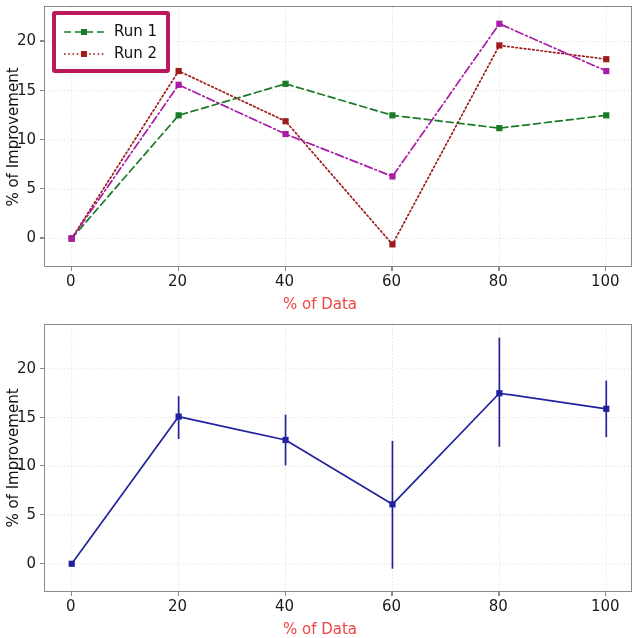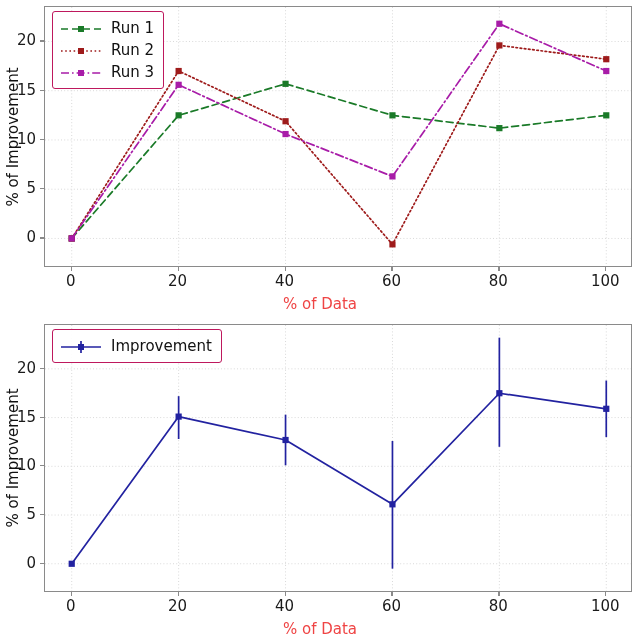--- a/index.html
+++ b/index.html
@@ -24,21 +24,21 @@
   
   .tickmark{position:absolute;background:#8a8a8a;}
   .tickmark.y{width:4px;height:1.2px;}
   .tickmark.x{height:4px;width:1.2px;}
 
   
   .xlabel{position:absolute;font-size:15px;text-align:center;width:100%;left:0;color:#ef4444;}
   .ylabel{position:absolute;font-size:15px;color:#111;transform-origin:50% 50%;white-space:nowrap;}
 
   
-  .legend{position:absolute;background:rgba(255,255,255,0.92);border:1px solid #be185d;border-radius:3px;
+  .legend{position:absolute;background:rgba(255,255,255,0.92);border:4px solid #be185d;border-radius:3px;
           padding:5px 9px 5px 7px;box-sizing:border-box;}
   .legend-row{display:flex;align-items:center;height:22px;}
   .legend-key{width:42px;height:14px;margin-right:9px;flex:0 0 42px;}
   .legend-text{font-size:15px;color:#111;line-height:1;}
 </style>
 </head>
 <body>
 
 <div id="page">
 
@@ -125,27 +125,20 @@
             </svg></span>
           <span class="legend-text">Run 1</span>
         </div>
         <div class="legend-row">
           <span class="legend-key"><svg width="42" height="14">
               <line x1="1" y1="7" x2="41" y2="7" stroke="#9e1b1b" stroke-width="1.7" stroke-dasharray="1.6,2.6"></line>
               <rect x="18" y="4" width="6" height="6" fill="#9e1b1b"></rect>
             </svg></span>
           <span class="legend-text">Run 2</span>
         </div>
-        <div class="legend-row">
-          <span class="legend-key"><svg width="42" height="14">
-              <line x1="1" y1="7" x2="41" y2="7" stroke="#a81ca8" stroke-width="1.7" stroke-dasharray="8,3,1.6,3"></line>
-              <rect x="18" y="4" width="6" height="6" fill="#a81ca8"></rect>
-            </svg></span>
-          <span class="legend-text">Run 3</span>
-        </div>
       </div>
   </div>
 
   <div class="panel" id="panel-bottom">
 
     <div class="plot-frame" id="frame-bottom" style="left: 44px; top: 4px; width: 588px; height: 268px;">
       <div class="plot-inner">
         <svg class="series" id="svg-bottom" width="588" height="268">
             <line x1="0" y1="238.76363636363635" x2="588" y2="238.76363636363635" stroke="#d9d9d9" stroke-width="1" stroke-dasharray="1,2.2"></line>
             <line x1="0" y1="190.03636363636366" x2="588" y2="190.03636363636366" stroke="#d9d9d9" stroke-width="1" stroke-dasharray="1,2.2"></line>
@@ -197,25 +190,15 @@
         <div class="tickmark x" style="left: 391.455px; top: 272px;"></div>
         <div class="tick xtick" style="left: 498.364px; top: 279px;">80</div>
         <div class="tickmark x" style="left: 498.364px; top: 272px;"></div>
         <div class="tick xtick" style="left: 605.273px; top: 279px;">100</div>
         <div class="tickmark x" style="left: 605.273px; top: 272px;"></div>
       </div>
 
     <div class="ylabel" id="ylabel-bottom" style="left: 13px; top: 138px; transform: translate(-50%, -50%) rotate(-90deg);">% of Improvement</div>
     <div class="xlabel" id="xlabel-bottom" style="top: 300px;">% of Data</div>
 
-    <div class="legend" id="legend-bottom" style="left: 52px; top: 9px;">
-        <div class="legend-row">
-          <span class="legend-key"><svg width="42" height="14">
-              <line x1="1" y1="7" x2="41" y2="7" stroke="#2222a0" stroke-width="1.7"></line>
-              <line x1="21" y1="1" x2="21" y2="13" stroke="#2222a0" stroke-width="1.7"></line>
-              <rect x="18" y="4" width="6" height="6" fill="#2222a0"></rect>
-            </svg></span>
-          <span class="legend-text">Improvement</span>
-        </div>
-      </div>
   </div>
 
 </div>
 
 </body></html>

